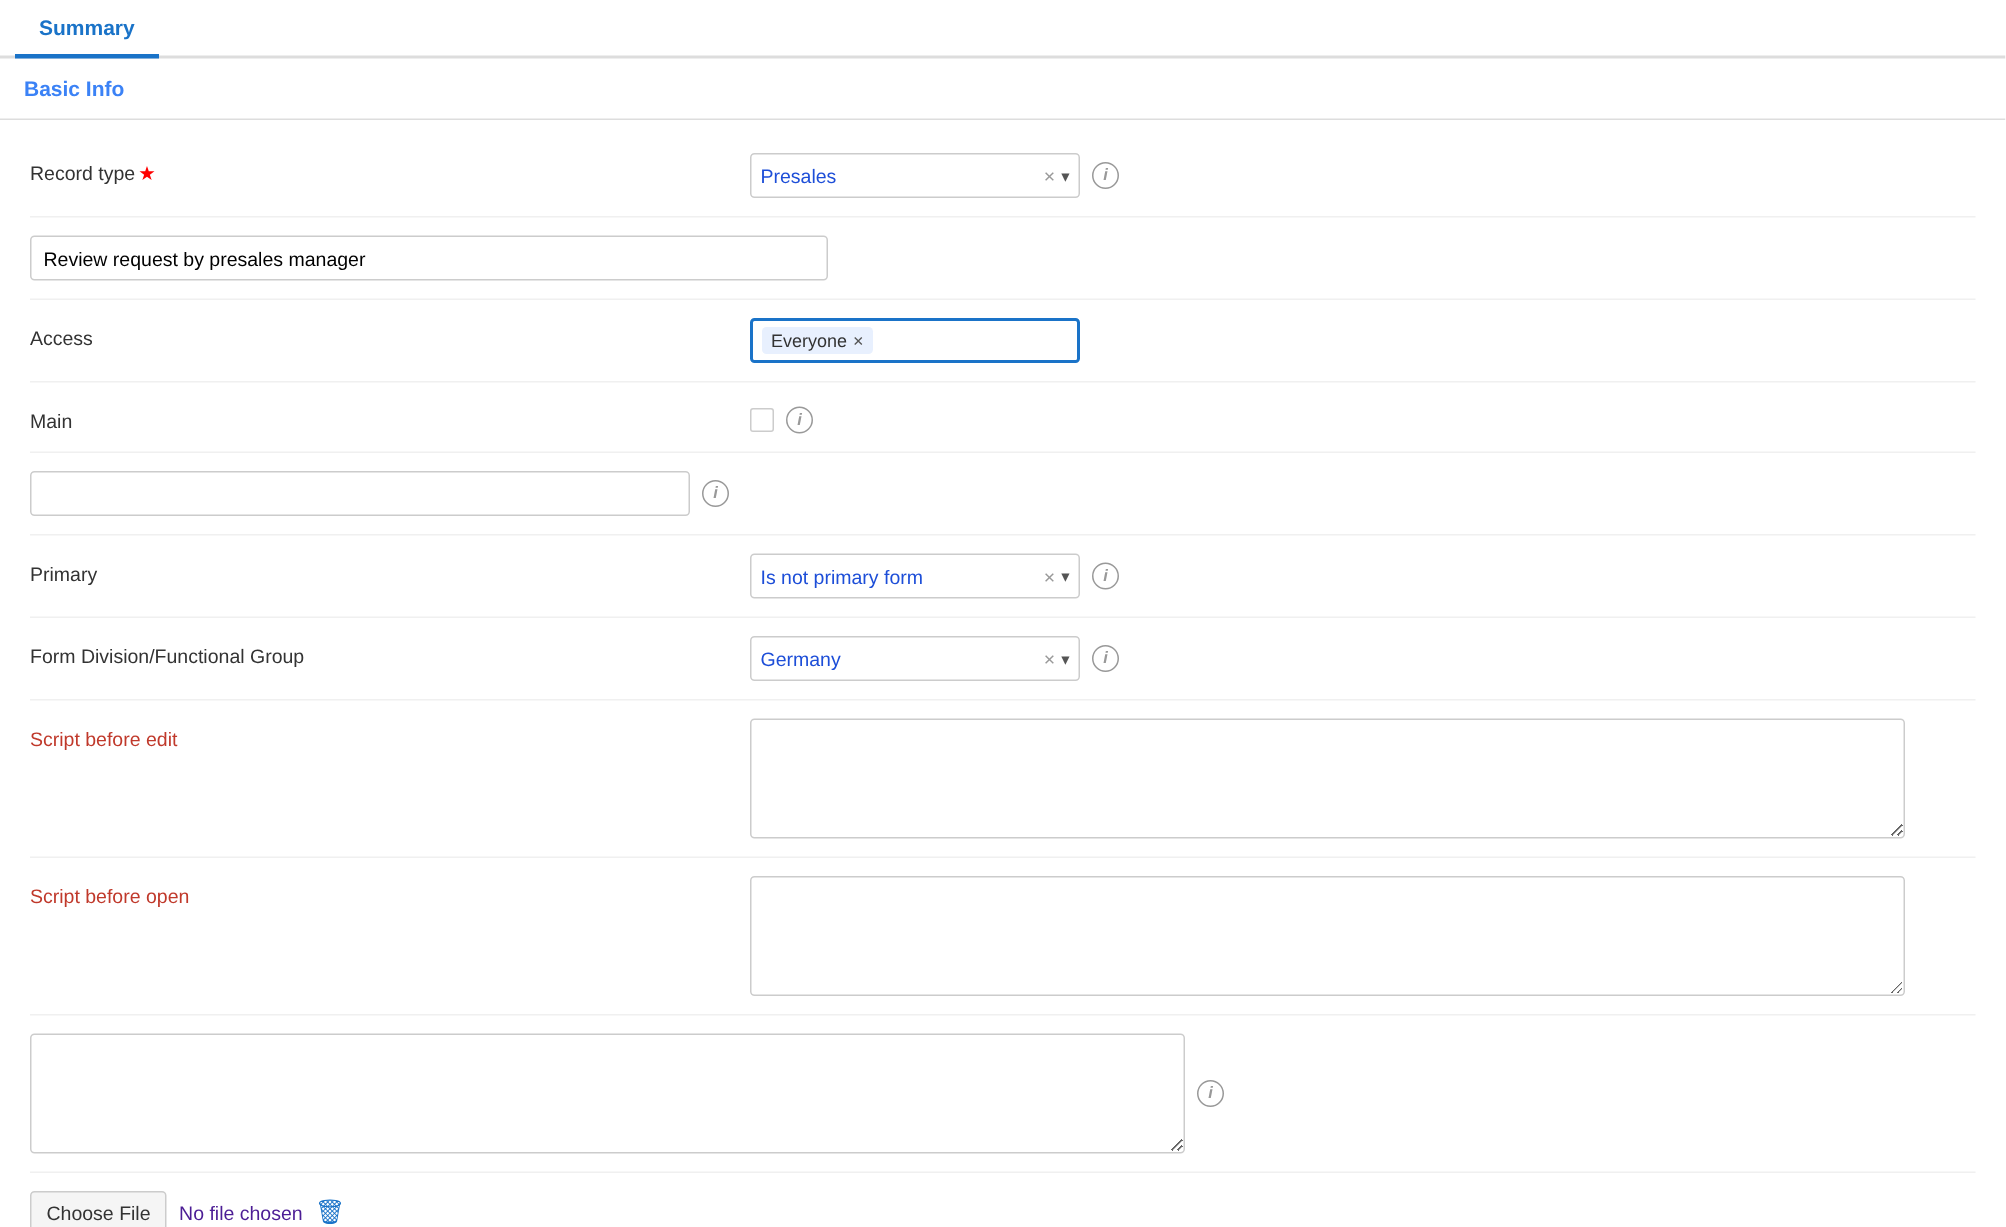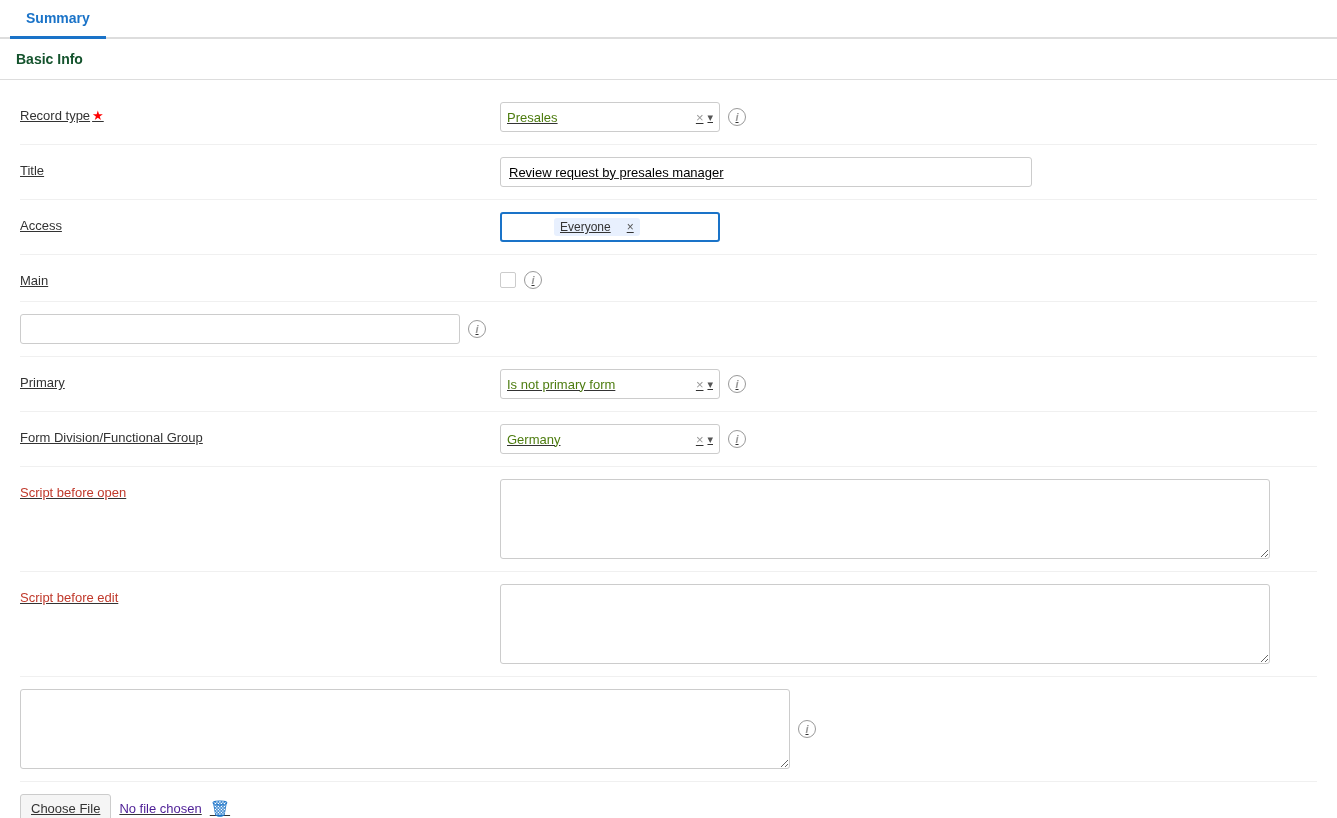--- a/index.html
+++ b/index.html
@@ -21,35 +21,34 @@
     .tab.active {
       color: #1a73c8;
       border-bottom: 3px solid #1a73c8;
       font-weight: bold;
     }
 
     .section-header {
       padding: 12px 16px;
       font-size: 14px;
       font-weight: bold;
-      color: #14532d;
+      color: #3b82f6;
       border-bottom: 1px solid #ddd;
     }
 
     .form-body {
       padding: 10px 20px;
     }
 
     .form-row {
       display: flex;
       align-items: flex-start;
       padding: 12px 0;
       border-bottom: 1px solid #f0f0f0;
       min-height: 44px;
-      text-decoration: underline;
     }
 
     .form-label {
       width: 480px;
       min-width: 480px;
       padding-top: 6px;
       font-size: 13px;
       color: #333;
     }
 
@@ -75,21 +74,21 @@
       padding: 4px 6px;
       min-width: 220px;
       height: 30px;
       font-size: 13px;
       cursor: pointer;
       justify-content: space-between;
     }
 
     .select-box .select-value {
       flex: 1;
-      color: #4d7c0f;
+      color: #1d4ed8;
     }
 
     .select-box .clear-btn {
       color: #999;
       cursor: pointer;
       margin-right: 4px;
       font-size: 13px;
     }
 
     .select-box .chevron {
@@ -121,22 +120,21 @@
     }
 
     .tag {
       background: #e8f0fe;
       color: #333;
       border-radius: 3px;
       padding: 2px 6px;
       font-size: 12px;
       display: flex;
       align-items: center;
-      gap: 16px;
-      margin-left: 46px;
+      gap: 4px;
     }
 
     .tag .tag-close {
       cursor: pointer;
       color: #555;
       font-size: 12px;
       line-height: 1;
     }
 
     .checkbox-wrap {
@@ -244,21 +242,20 @@
       <div class="select-box">
         <span class="select-value">Presales</span>
         <span class="clear-btn">×</span>
         <span class="chevron">▾</span>
       </div>
       <span class="info-icon">i</span>
     </div>
   </div>
 
   <div class="form-row">
-    <div class="form-label">Title</div>
     <div class="form-control-wrap">
       <input type="text" class="text-input" value="Review request by presales manager" style="">
     </div>
   </div>
 
   <div class="form-row">
     <div class="form-label">Access</div>
     <div class="form-control-wrap">
       <div class="tag-input-wrap">
         <div class="tag">
@@ -305,30 +302,30 @@
         <span class="select-value">Germany</span>
         <span class="clear-btn">×</span>
         <span class="chevron">▾</span>
       </div>
       <span class="info-icon">i</span>
     </div>
   </div>
 
   <div class="form-row">
     <div class="form-label">
+      <span class="script-label">Script before edit</span>
+    </div>
+    <div class="form-control-wrap">
+      <textarea class="textarea-el" style=""></textarea>
+    </div>
+  </div>
+
+  <div class="form-row">
+    <div class="form-label">
       <span class="script-label">Script before open</span>
-    </div>
-    <div class="form-control-wrap">
-      <textarea class="textarea-el" style=""></textarea>
-    </div>
-  </div>
-
-  <div class="form-row">
-    <div class="form-label">
-      <span class="script-label">Script before edit</span>
     </div>
     <div class="form-control-wrap">
       <textarea class="textarea-el" style=""></textarea>
     </div>
   </div>
 
   <div class="form-row">
     <div class="form-control-wrap">
       <textarea class="textarea-el" style=""></textarea>
       <span class="info-icon">i</span>

